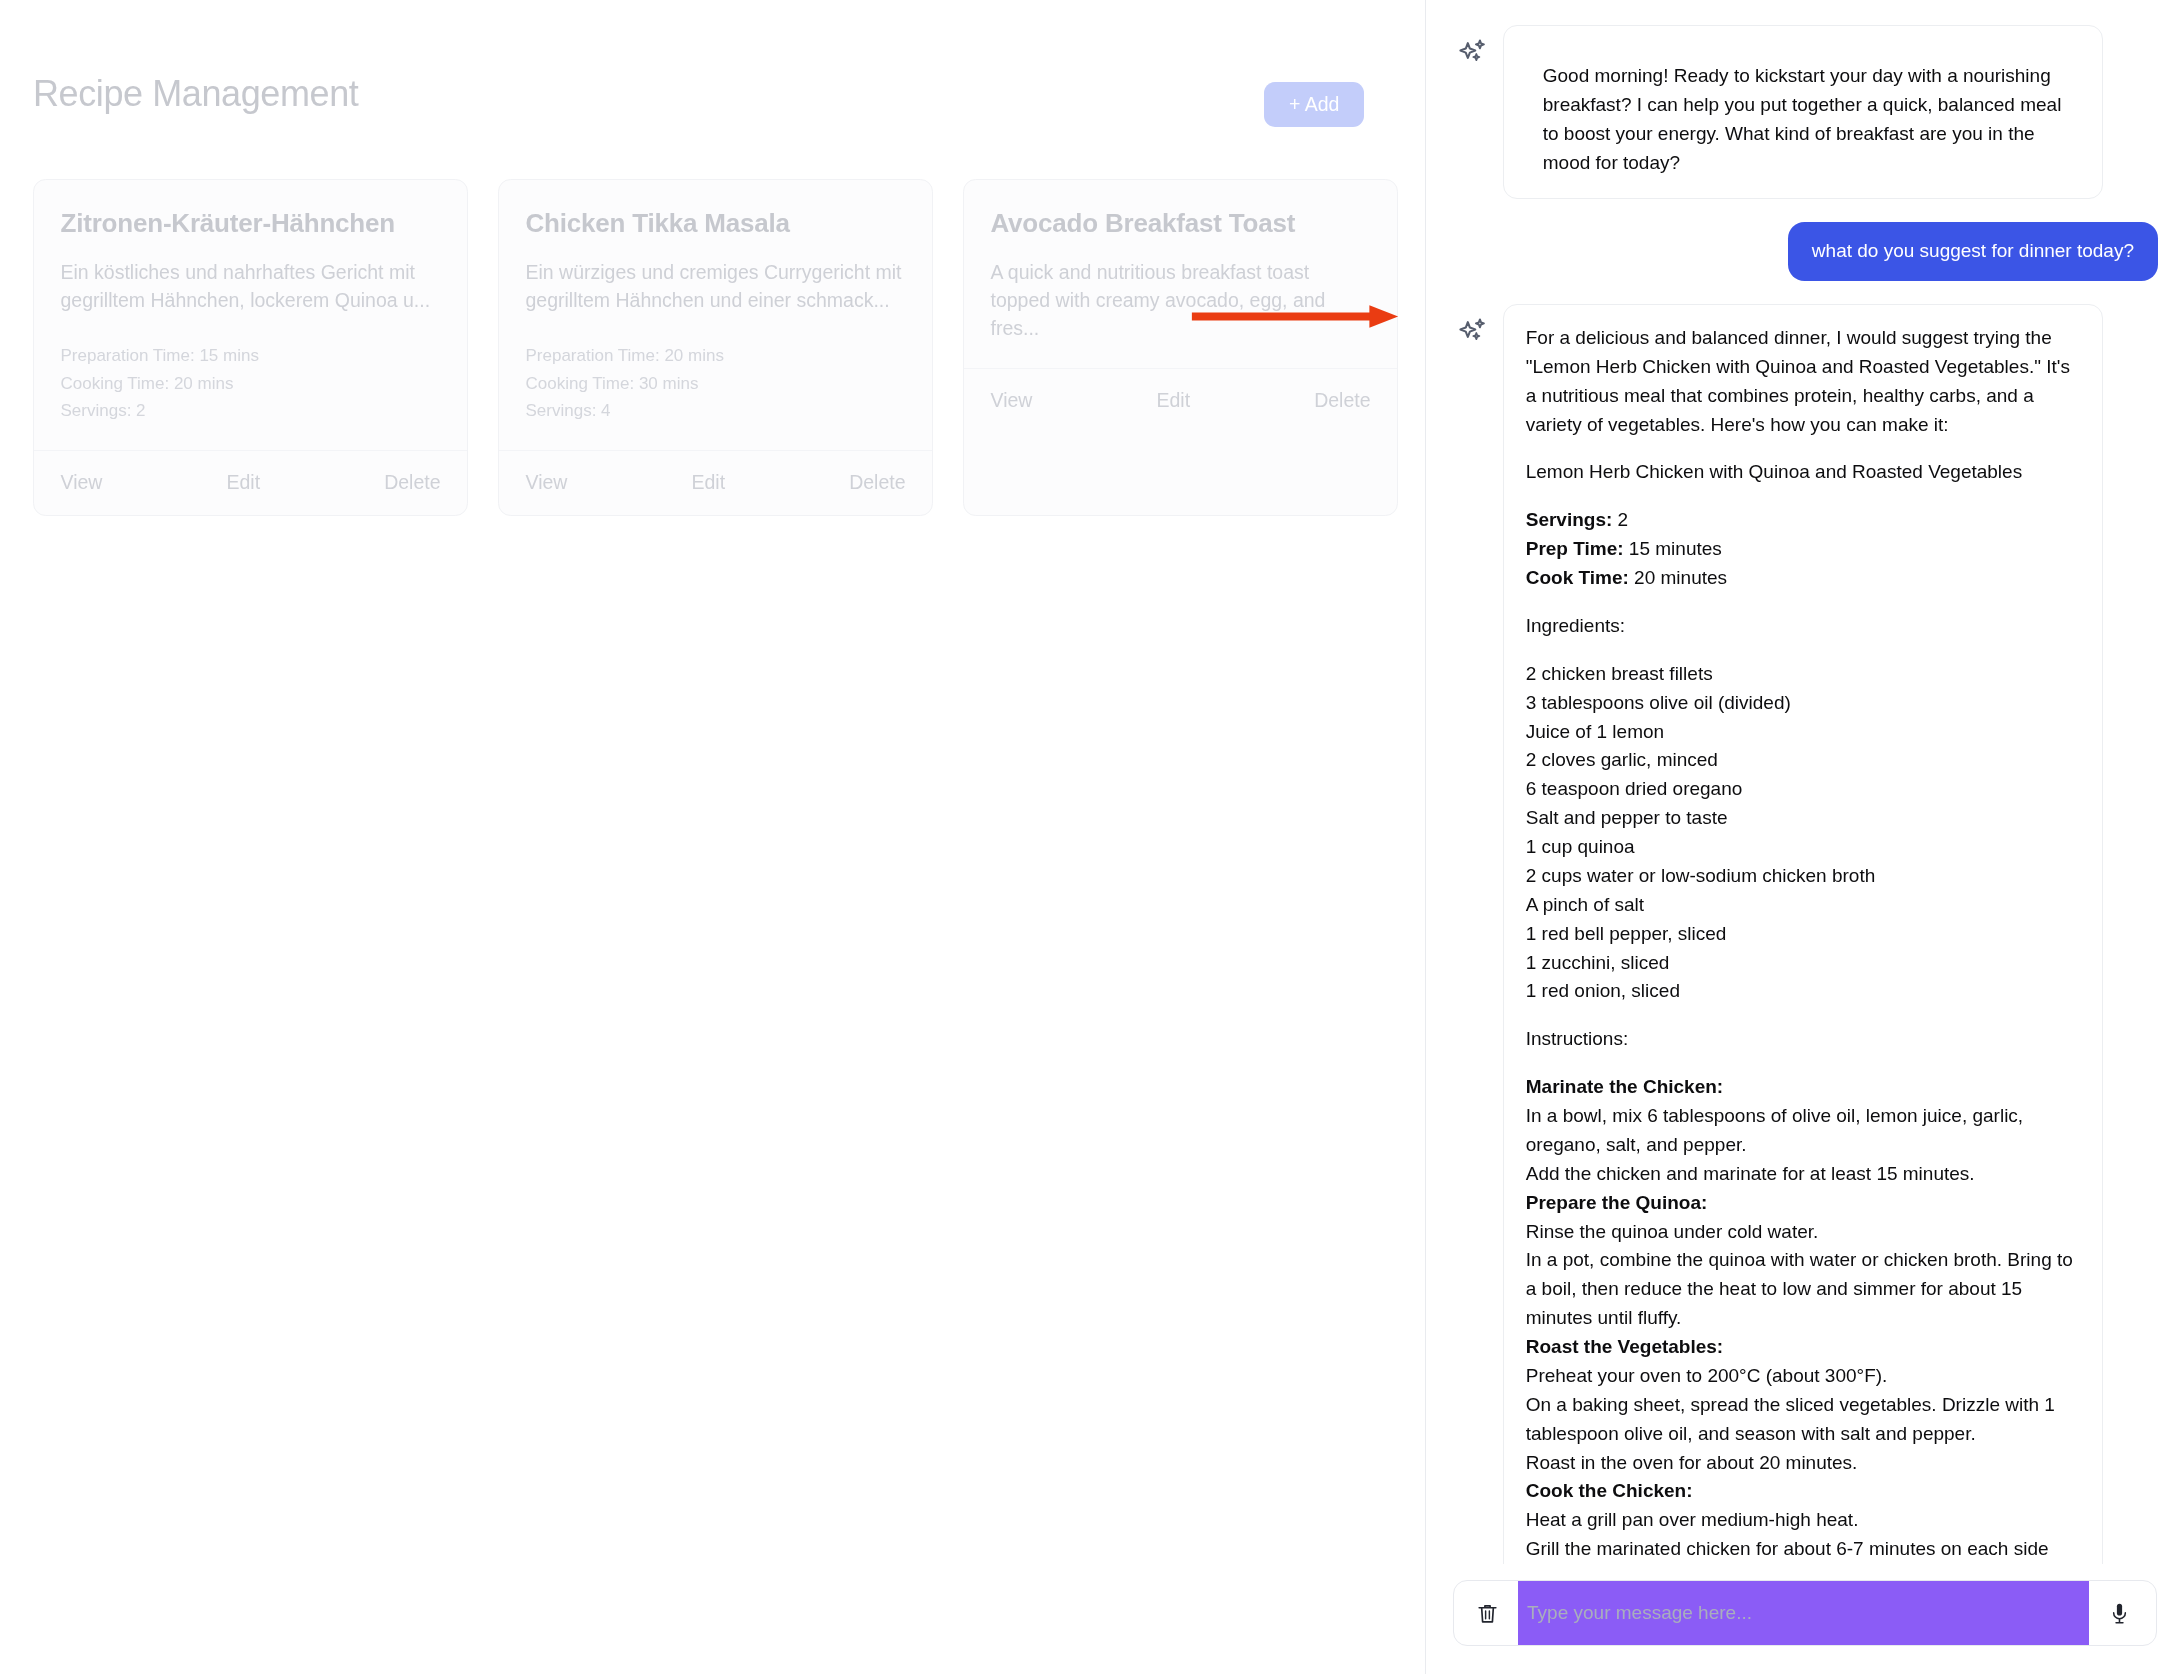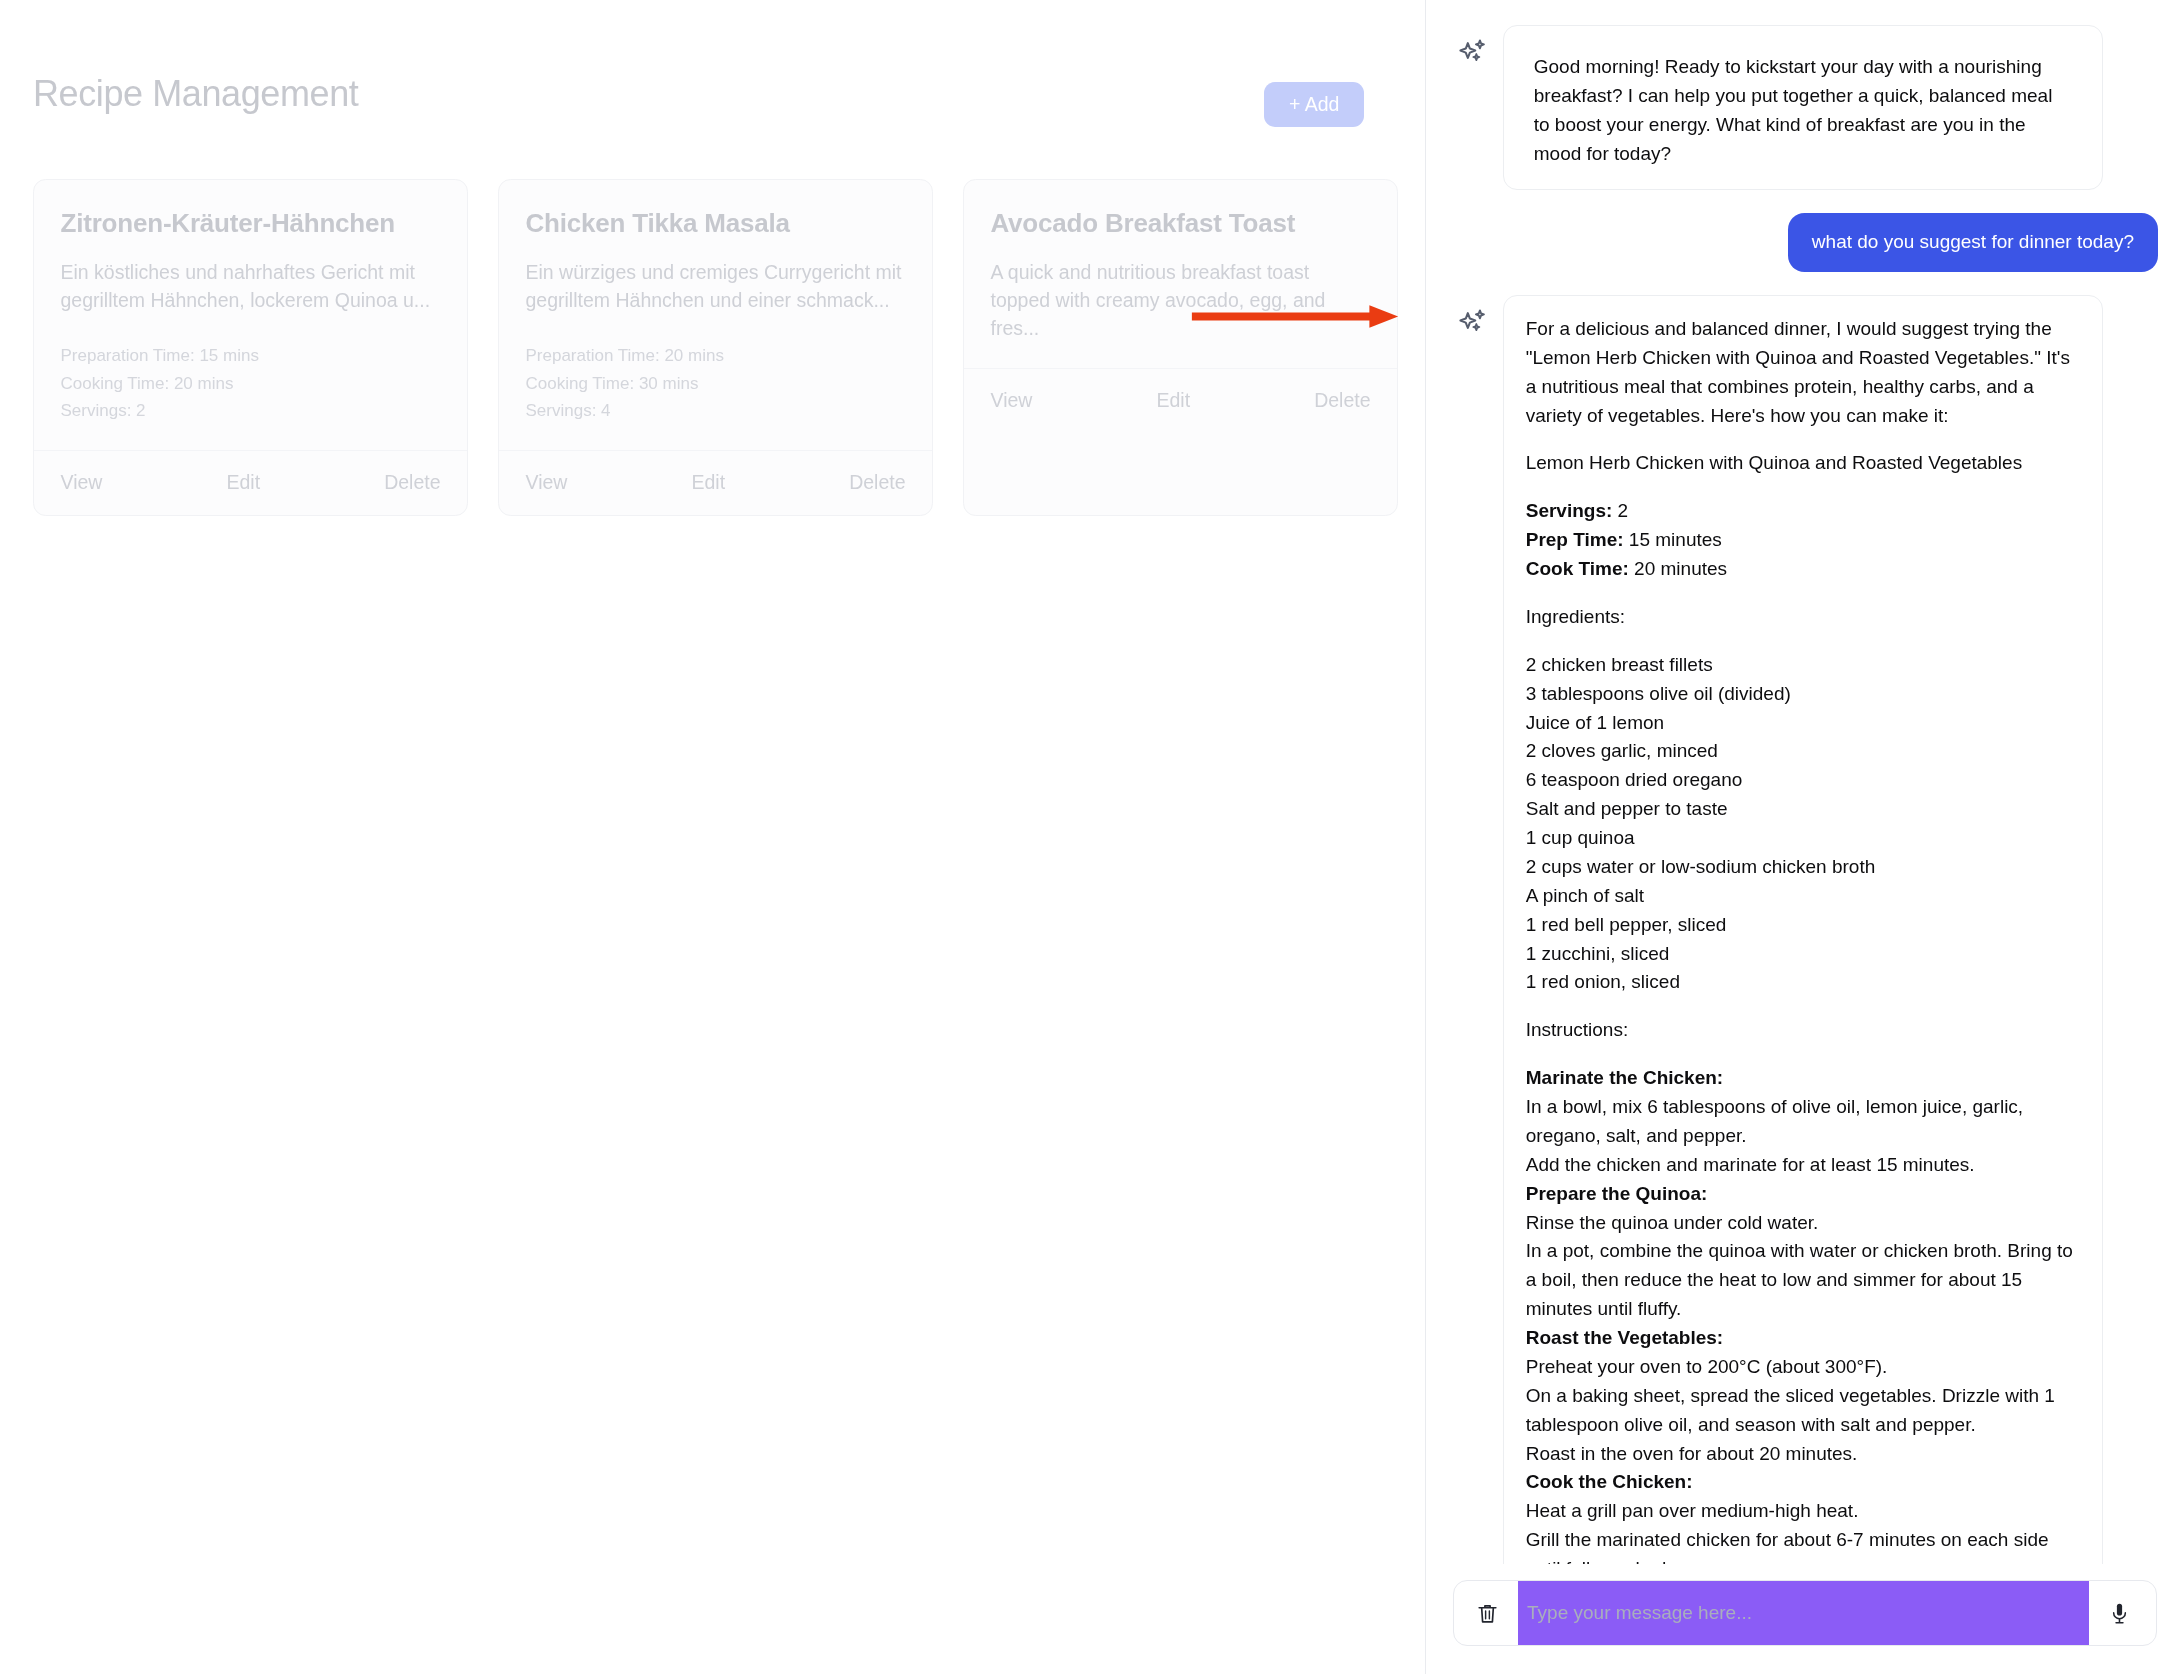--- a/index.html
+++ b/index.html
@@ -112,21 +112,21 @@
     border: 1.3px solid #eceef1;
     border-radius: 14px;
     padding: 19px 21.4px 20px 21.4px;
     max-width: 600px;
     color: #0d0d0f;
     font-size: 19px;
     line-height: 1.52;
   }
   .bubble-assistant p { margin: 0 0 19px 0; }
   .bubble-assistant p:last-child { margin-bottom: 0; }
-  .bubble-assistant .tight { margin: 8px; }
+  .bubble-assistant .tight { margin: 17px; }
   .bubble-assistant b { font-weight: 700; }
 
   .bubble-user {
     background: #3b55e6;
     color: #ffffff;
     border-radius: 16.4px;
     padding: 16.4px 24px;
     font-size: 19px;
     line-height: 1.4;
     max-width: 517px;

